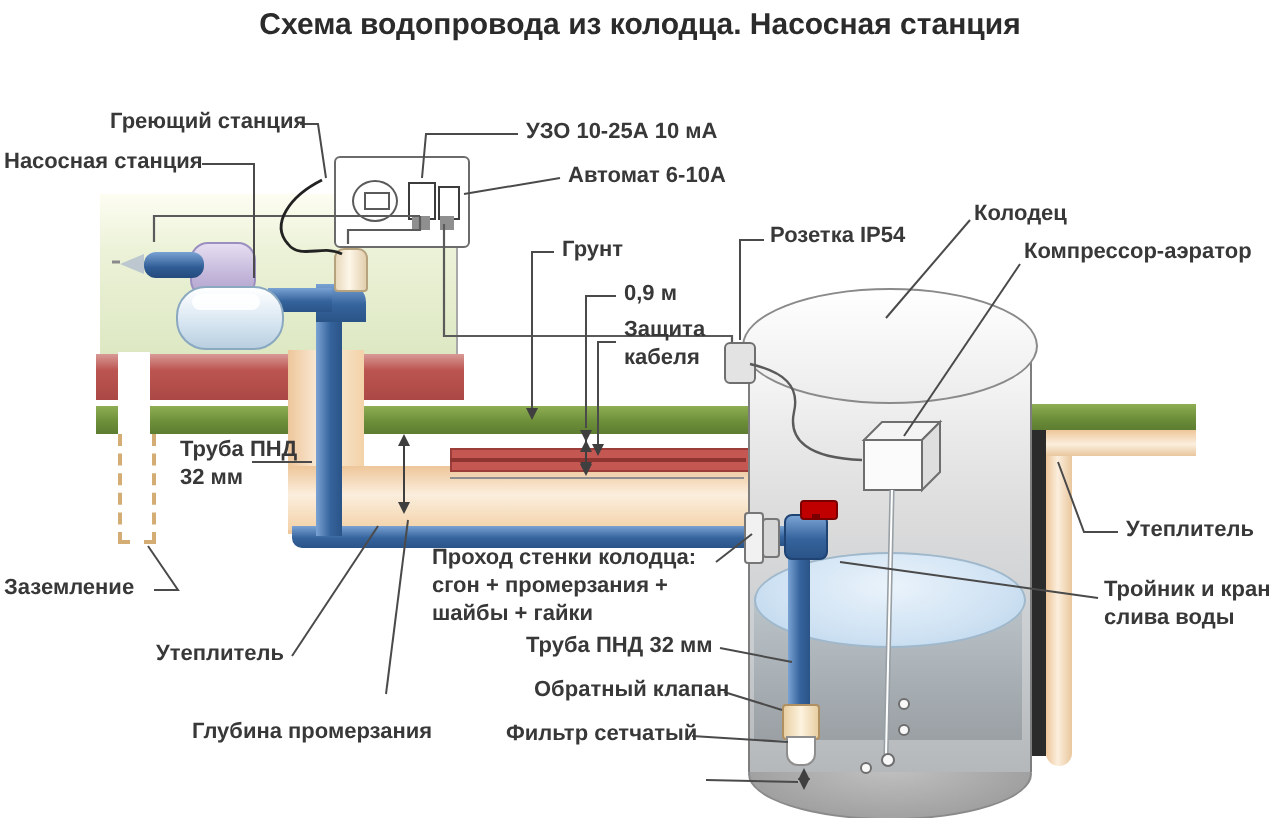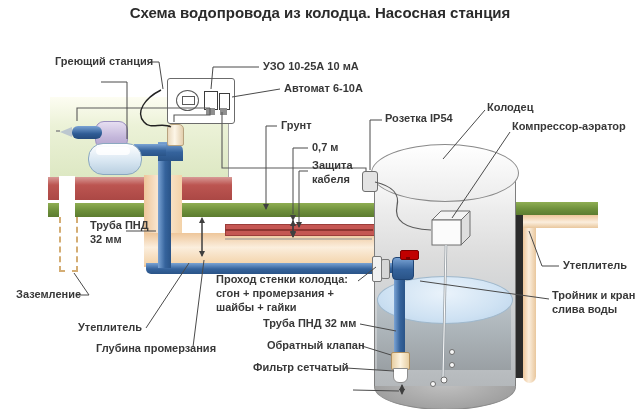--- a/index.html
+++ b/index.html
@@ -208,32 +208,33 @@
     <path d="M402,386 L402,394" stroke="#3f3f3f" stroke-width="1" fill="none" marker-end="url(#ar)"></path>
     <path d="M126,231 L156,231" stroke="#4a4a4a" stroke-width="1" fill="none"></path>
     <path d="M77,295 L89,295 L74,273" stroke="#4a4a4a" stroke-width="1" fill="none"></path>
     <path d="M146,328 L189,263" stroke="#4a4a4a" stroke-width="1" fill="none"></path>
     <path d="M193,347 L204,260" stroke="#4a4a4a" stroke-width="1" fill="none"></path>
     <path d="M202,252 L202,218" stroke="#3f3f3f" stroke-width="1" fill="none" marker-end="url(#ar)"></path>
     <path d="M202,222 L202,256" stroke="#3f3f3f" stroke-width="1" fill="none" marker-end="url(#ar)"></path>
   </svg>
 
   <div class="lbl" style="left:55px;top:55px;">Греющий станция</div>
+  <div class="lbl" style="left:2px;top:75px;">Насосная станция</div>
   <div class="lbl" style="left:263px;top:60px;">УЗО 10-25А 10 мА</div>
   <div class="lbl" style="left:284px;top:82px;">Автомат 6-10А</div>
   <div class="lbl" style="left:281px;top:119px;">Грунт</div>
-  <div class="lbl" style="left:312px;top:141px;">0,7 м</div>
+  <div class="lbl" style="left:312px;top:141px;">0,9 м</div>
   <div class="lbl wrap" style="left:312px;top:159px;width:64px;">Защита кабеля</div>
   <div class="lbl" style="left:385px;top:112px;">Розетка IP54</div>
   <div class="lbl" style="left:487px;top:101px;">Колодец</div>
   <div class="lbl" style="left:512px;top:120px;">Компрессор-аэратор</div>
   <div class="lbl wrap" style="left:90px;top:219px;width:60px;">Труба ПНД 32 мм</div>
-  <div class="lbl" style="left:2px;top:288px;margin-left:14px;">Заземление</div>
+  <div class="lbl" style="left:2px;top:288px;">Заземление</div>
   <div class="lbl" style="left:78px;top:321px;">Утеплитель</div>
-  <div class="lbl" style="left:68px;top:342px;padding-left:28px;">Глубина промерзания</div>
+  <div class="lbl" style="left:68px;top:360px;padding-left:28px;">Глубина промерзания</div>
   <div class="lbl wrap" style="left:216px;top:273px;width:146px;">Проход стенки колодца: сгон + промерзания + шайбы + гайки</div>
   <div class="lbl" style="left:263px;top:317px;">Труба ПНД 32 мм</div>
   <div class="lbl" style="left:267px;top:339px;">Обратный клапан</div>
   <div class="lbl" style="left:253px;top:361px;">Фильтр сетчатый</div>
   <div class="lbl" style="left:291px;top:383px;margin-top:40px;">0,15-0,5 м</div>
   <div class="lbl" style="left:563px;top:259px;">Утеплитель</div>
   <div class="lbl wrap" style="left:552px;top:289px;width:100px;">Тройник и кран слива воды</div>
 
 </div>
 

